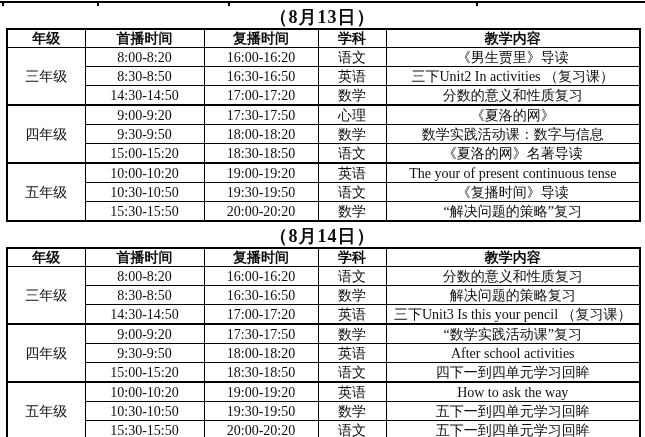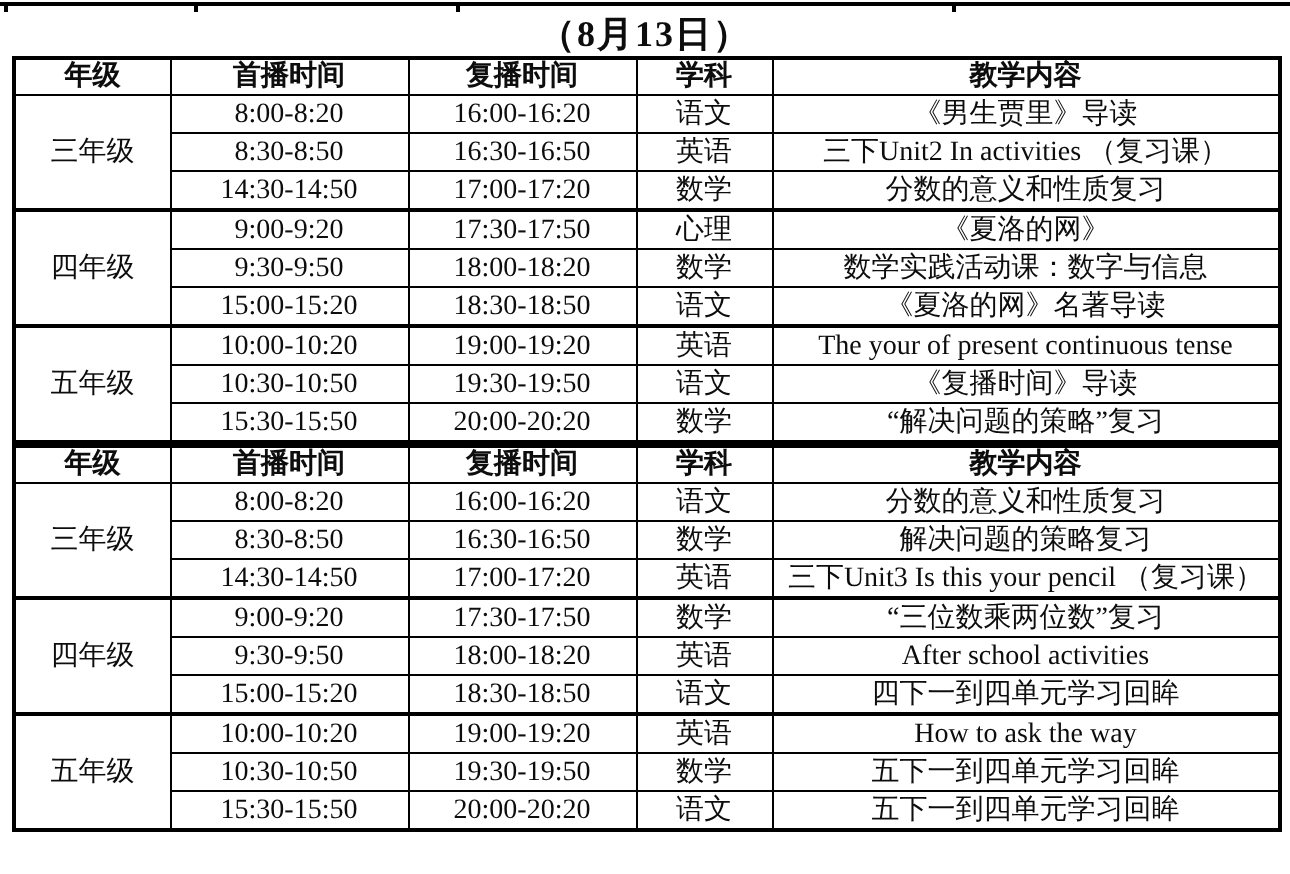--- a/index.html
+++ b/index.html
@@ -156,20 +156,21 @@
         </tr>
         <tr>
           <td>15:30-15:50</td>
           <td>20:00-20:20</td>
           <td>数学</td>
           <td>“解决问题的策略”复习</td>
         </tr>
       </tbody>
   </table>
 
+  <div class="date-title t2-title">（8月14日）</div>
 
   <table class="schedule">
     <colgroup>
       <col class="c-grade">
         <col class="c-first">
         <col class="c-rerun">
         <col class="c-subject">
         <col class="c-content">
     </colgroup>
     <thead>
@@ -199,21 +200,21 @@
           <td>14:30-14:50</td>
           <td>17:00-17:20</td>
           <td>英语</td>
           <td>三下Unit3 Is this your pencil （复习课）</td>
         </tr>
         <tr class="group-start">
           <td rowspan="3">四年级</td>
           <td>9:00-9:20</td>
           <td>17:30-17:50</td>
           <td>数学</td>
-          <td>“三位数乘两位数”复习</td>
+          <td>“数学实践活动课”复习</td>
         </tr>
         <tr>
           <td>9:30-9:50</td>
           <td>18:00-18:20</td>
           <td>英语</td>
           <td>After school activities</td>
         </tr>
         <tr>
           <td>15:00-15:20</td>
           <td>18:30-18:50</td>

